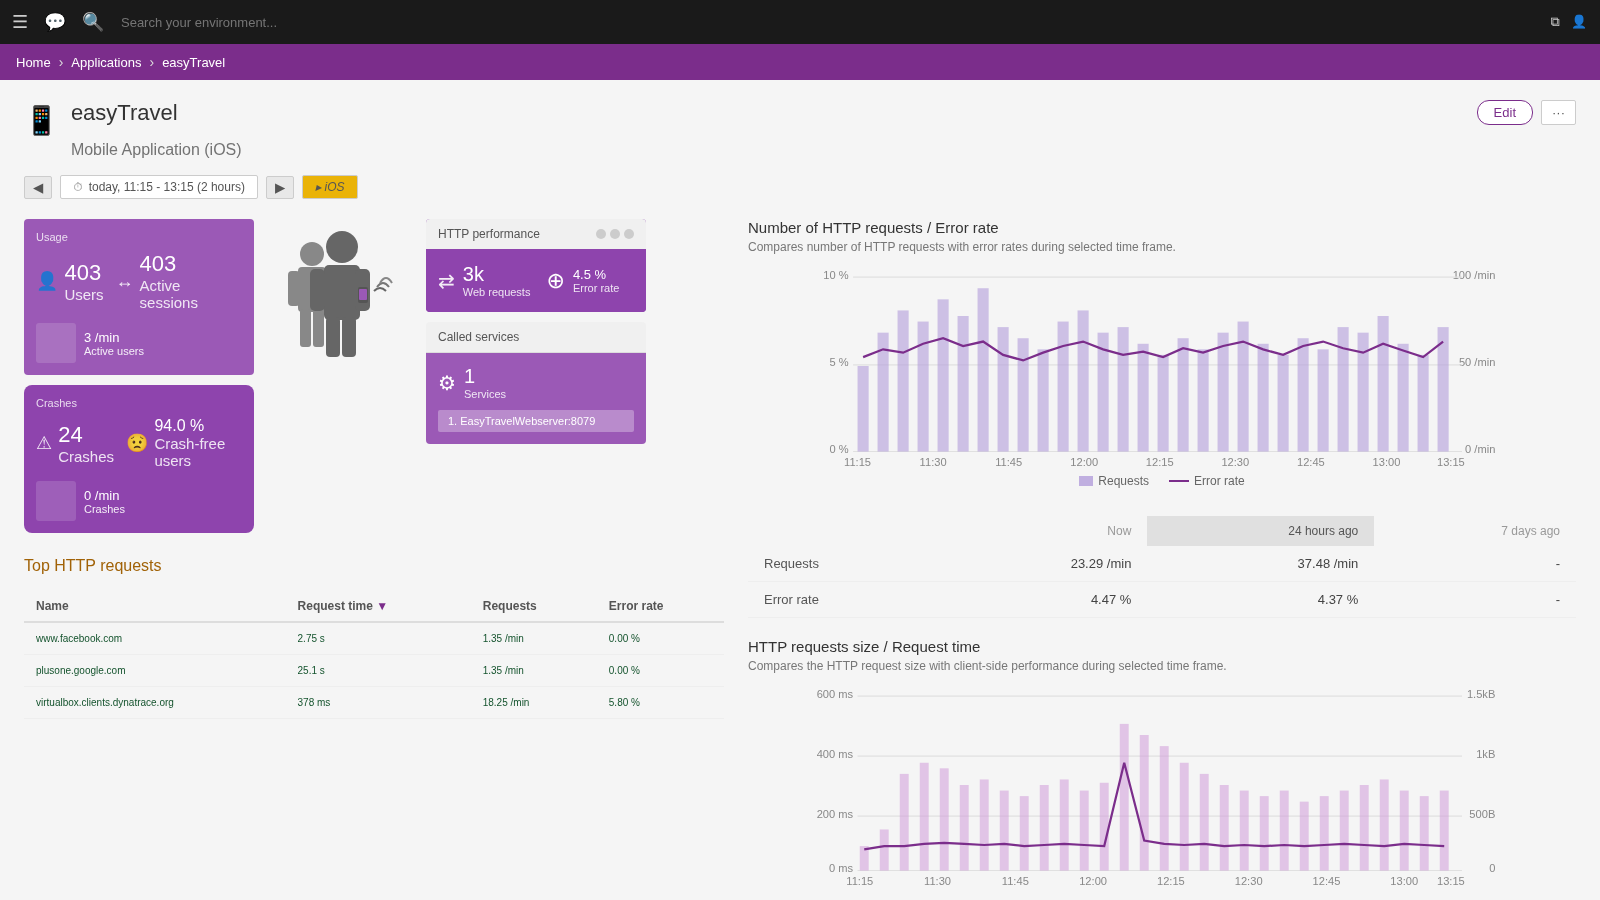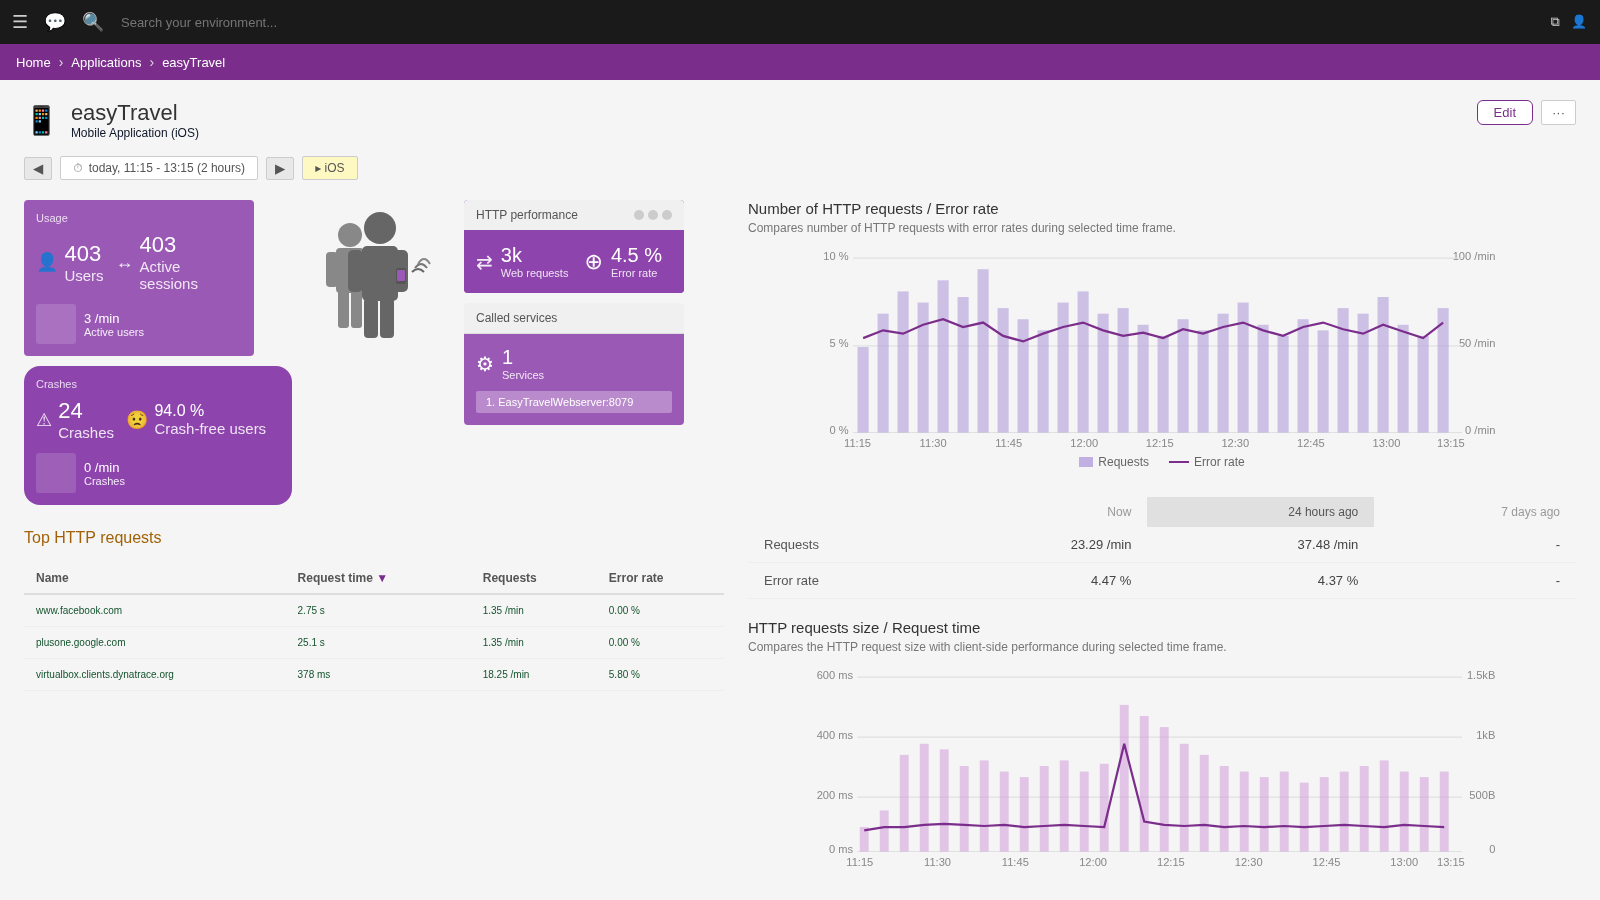--- a/index.html
+++ b/index.html
@@ -18,31 +18,31 @@
     .breadcrumb .sep { color: #ddd; font-size: 14px; margin: 0 4px; }
     .breadcrumb .current { color: #fff; font-size: 13px; }
 
     
     .main { padding: 20px 24px; max-width: 1600px; }
 
     
     .app-header { display: flex; align-items: flex-start; margin-bottom: 16px; }
     .app-icon { font-size: 28px; color: #555; margin-right: 12px; margin-top: 4px; }
     .app-title { font-size: 22px; font-weight: 300; color: #333; }
-    .app-subtitle { font-size: 12px; color: #0f172a; }
+    .app-subtitle { font-size: 16px; color: #737373; margin-top: 15px; }
     .edit-area { margin-left: auto; display: flex; gap: 8px; }
-    .btn-edit { border: 1px solid #7b2d8b; color: #7b2d8b; background: white; padding: 4px 16px; cursor: pointer; border-radius: 6px; font-size: 13px; }
+    .btn-edit { border: 1px solid #7b2d8b; color: #7b2d8b; background: white; padding: 4px 16px; cursor: pointer; border-radius: 12px; font-size: 13px; }
     .btn-more { border: 1px solid #ccc; color: #555; background: white; padding: 4px 10px; cursor: pointer; border-radius: 2px; font-size: 13px; }
 
     
     .time-controls { display: flex; align-items: center; gap: 8px; margin-bottom: 20px; }
     .time-arrow { background: #e8e8e8; border: 1px solid #ccc; color: #555; cursor: pointer; padding: 3px 8px; border-radius: 2px; }
     .time-display { border: 1px solid #ccc; background: white; padding: 4px 12px; font-size: 12px; color: #555; display: flex; align-items: center; gap: 6px; border-radius: 2px; }
     .time-clock { color: #888; }
-    .ios-badge { border: 1px solid #ccc; background: #fef9c3; padding: 4px 12px; font-size: 12px; color: #555; border-radius: 2px; cursor: pointer; }
+    .ios-badge { border: 1px solid #ccc; background: #eab308; padding: 4px 12px; font-size: 12px; color: #555; border-radius: 2px; cursor: pointer; font-style: italic; }
 
     
     .dashboard { display: flex; gap: 24px; }
     .left-panel { width: 700px; flex-shrink: 0; }
     .right-panel { flex: 1; }
 
     
     .widgets-row { display: flex; gap: 16px; align-items: flex-start; margin-bottom: 24px; }
 
     
@@ -53,21 +53,21 @@
     .stat-icon { font-size: 18px; opacity: 0.9; }
     .stat-num { font-size: 22px; font-weight: 300; }
     .stat-label { font-size: 15px; opacity: 0.85; }
     .mini-chart { background: rgba(255,255,255,0.15); border-radius: 3px; padding: 6px; display: flex; align-items: flex-end; gap: 2px; height: 40px; }
     .mini-bar { background: rgba(255,255,255,0.7); border-radius: 1px; flex: 1; }
     .chart-label { color: rgba(255,255,255,0.9); font-size: 11px; }
     .chart-row { display: flex; align-items: center; gap: 8px; }
     .chart-value { font-size: 13px; font-weight: 500; }
 
     
-    .crashes-card { background: #8e44ad; border-radius: 16px; padding: 12px; width: 268px; color: white; }
+    .crashes-card { background: #8e44ad; border-radius: 8px; padding: 12px; width: 230px; color: white; }
     .crash-stats { display: flex; gap: 12px; margin-bottom: 12px; }
 
     
     .http-card { background: #8e44ad; border-radius: 4px; padding: 0; width: 220px; color: white; overflow: hidden; }
     .http-card-header { background: #f0f0f0; color: #555; padding: 8px 12px; font-size: 12px; display: flex; align-items: center; justify-content: space-between; }
     .http-dots { display: flex; gap: 4px; }
     .dot { width: 10px; height: 10px; border-radius: 50%; background: #ccc; }
     .http-body { background: #8e44ad; padding: 14px 12px; }
     .http-metrics { display: flex; gap: 16px; }
     .metric-item { display: flex; align-items: center; gap: 8px; }
@@ -298,21 +298,21 @@
                 <div class="metric-item">
                   <span class="metric-icon">⇄</span>
                   <div>
                     <div class="metric-num">3k</div>
                     <div class="metric-label">Web requests</div>
                   </div>
                 </div>
                 <div class="metric-item">
                   <span class="error-icon">⊕</span>
                   <div>
-                    <div class="metric-num" style="font-size:20px">4.5 %</div>
+                    <div class="metric-num" style="font-size:13px">4.5 %</div>
                     <div class="metric-label">Error rate</div>
                   </div>
                 </div>
               </div>
             </div>
           </div>
 
           <div class="services-card">
             <div class="services-header">Called services</div>
             <div class="services-body">

